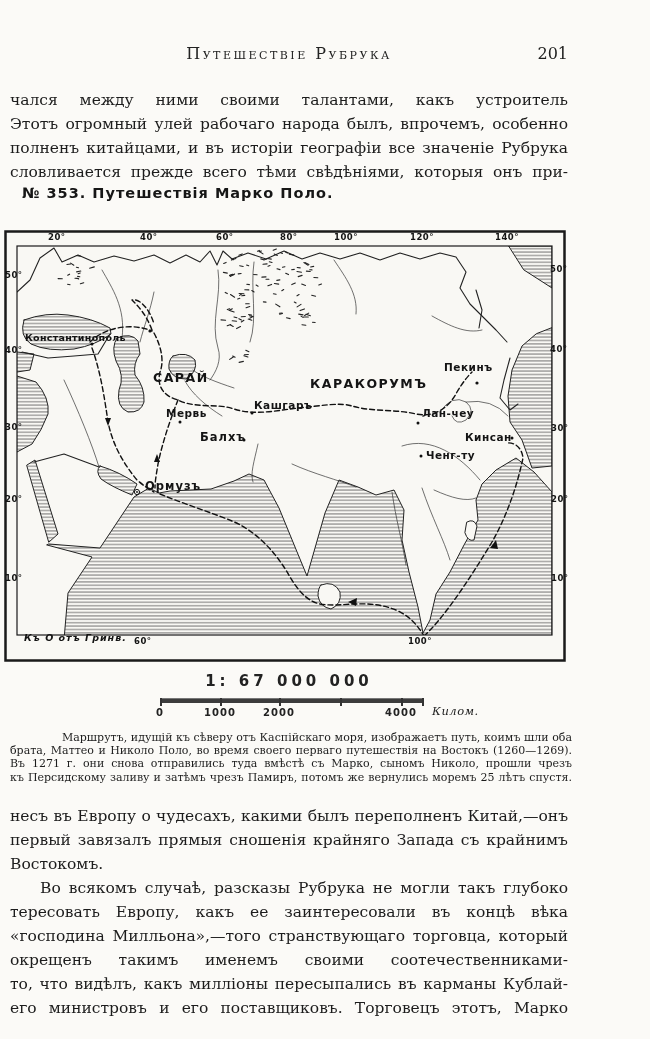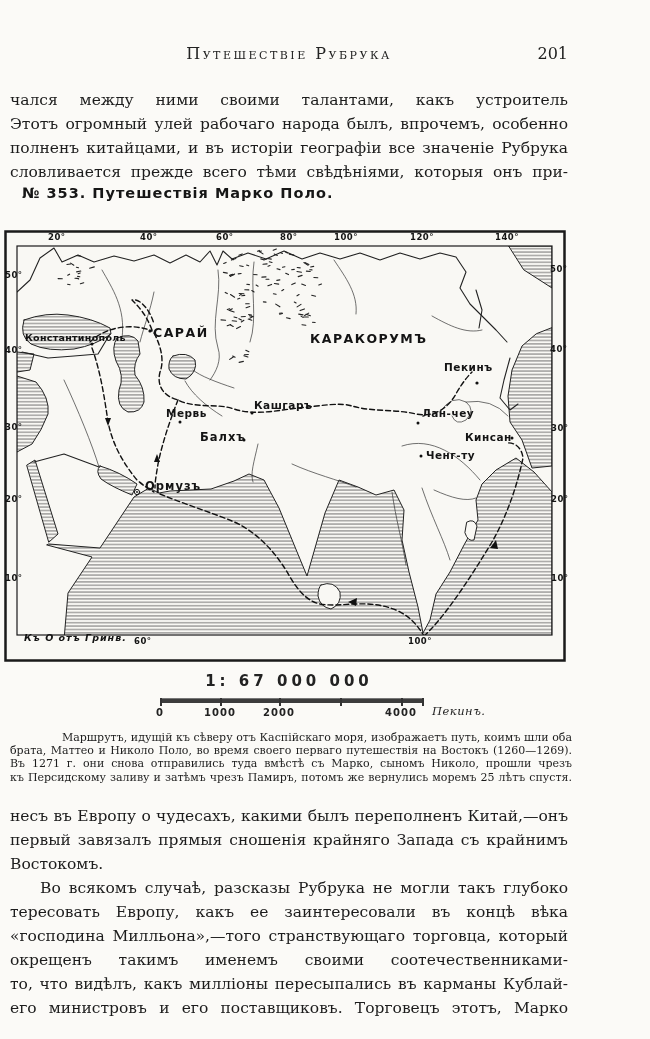--- a/index.html
+++ b/index.html
@@ -32,21 +32,21 @@
   }
 
   
   .map{position:absolute;left:4px;top:230px;width:562px;height:432px;}
   .map svg{position:absolute;left:0;top:0;}
   .geo{position:absolute;font-family:"DejaVu Sans",sans-serif;color:#141414;white-space:nowrap;line-height:1;}
   .tick{font-size:8.5px;font-weight:bold;letter-spacing:0.5px;}
   .c10{font-size:9.5px;font-weight:bold;letter-spacing:0.3px;}
   .c11{font-size:10.5px;font-weight:bold;letter-spacing:0.5px;}
   .c12{font-size:11.5px;font-weight:bold;letter-spacing:1px;}
-  .c13{font-size:12.5px;font-weight:bold;letter-spacing:1.5px;}
+  .c13{font-size:12.5px;font-weight:bold;letter-spacing:1.5px;margin-top:45px;}
   .corner{font-size:9.5px;font-weight:bold;font-style:italic;letter-spacing:1px;}
 
   
   .scale-ratio{
     position:absolute;top:672px;left:10px;width:558px;text-align:center;
     font-family:"DejaVu Sans",sans-serif;font-size:15px;font-weight:bold;letter-spacing:4px;color:#222;
   }
   .scalebar{position:absolute;left:160px;top:698px;width:262px;height:24px;}
   .barline{position:absolute;left:0;top:0;width:262px;height:4px;border-top:1px solid #777;background:#3c3c3c;}
   .stick{position:absolute;top:0;}
@@ -355,21 +355,21 @@
         <span class="stick" style="position: absolute; left: 241px;">
         <i class="tl"></i>
         <b class="num">4000</b>
       </span>
         <span class="stick" style="position: absolute; left: 262px;">
         <i class="tl"></i>
         <b class="num"></b>
       </span>
       </div>
   </div>
-  <span class="scaleunit">Пекинъ.</span>
+  <span class="scaleunit">Килом.</span>
 
   <div class="cap">
       <div class="line ind">Маршрутъ, идущій къ сѣверу отъ Каспійскаго моря, изображаетъ путь, коимъ шли оба</div>
       <div class="line">брата, Маттео и Николо Поло, во время своего перваго путешествія на Востокъ (1260—1269).</div>
       <div class="line">Въ 1271 г. они снова отправились туда вмѣстѣ съ Марко, сыномъ Николо, прошли чрезъ Арменію</div>
       <div class="line">къ Персидскому заливу и затѣмъ чрезъ Памиръ, потомъ же вернулись моремъ 25 лѣтъ спустя.</div>
     </div>
 
   <div class="para" style="top:804px">
     <div>

